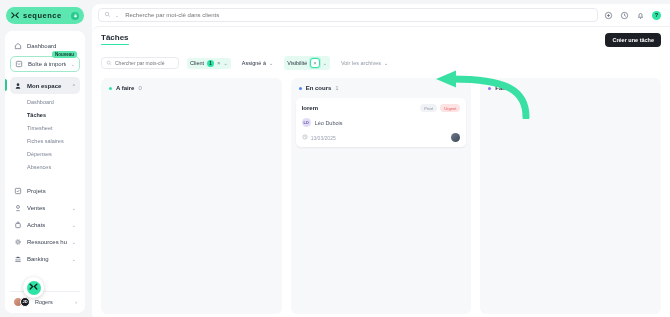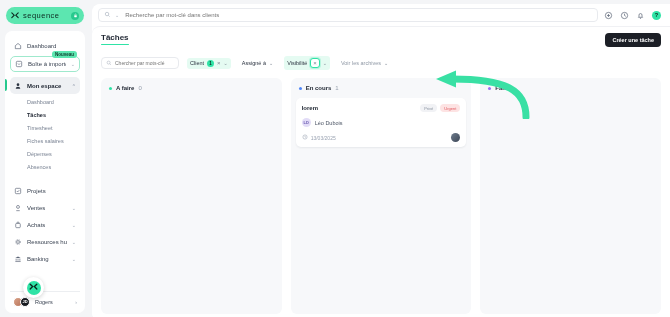--- a/index.html
+++ b/index.html
@@ -26,21 +26,21 @@
     display: flex; align-items: center;
     padding: 0 5px; gap: 4px;
     margin: 3px 1px 7px 1px;
   }
   .logo-mark {
     width: 8px; height: 8px;
     color: #0d2b22; flex: 0 0 8px;
     display: flex; align-items: center; justify-content: center;
   }
   .logo-text {
-    font-size: 7.5px; font-weight: 400; letter-spacing: .5px;
+    font-size: 7.5px; font-weight: 700; letter-spacing: .5px;
     color: #0d2b22; flex: 1;
   }
   .logo-badge {
     width: 8px; height: 8px; border-radius: 50%;
     background: #27c98e; display: flex;
     align-items: center; justify-content: center;
     color: #fff; font-size: 5px;
   }
 
   .nav-card {

